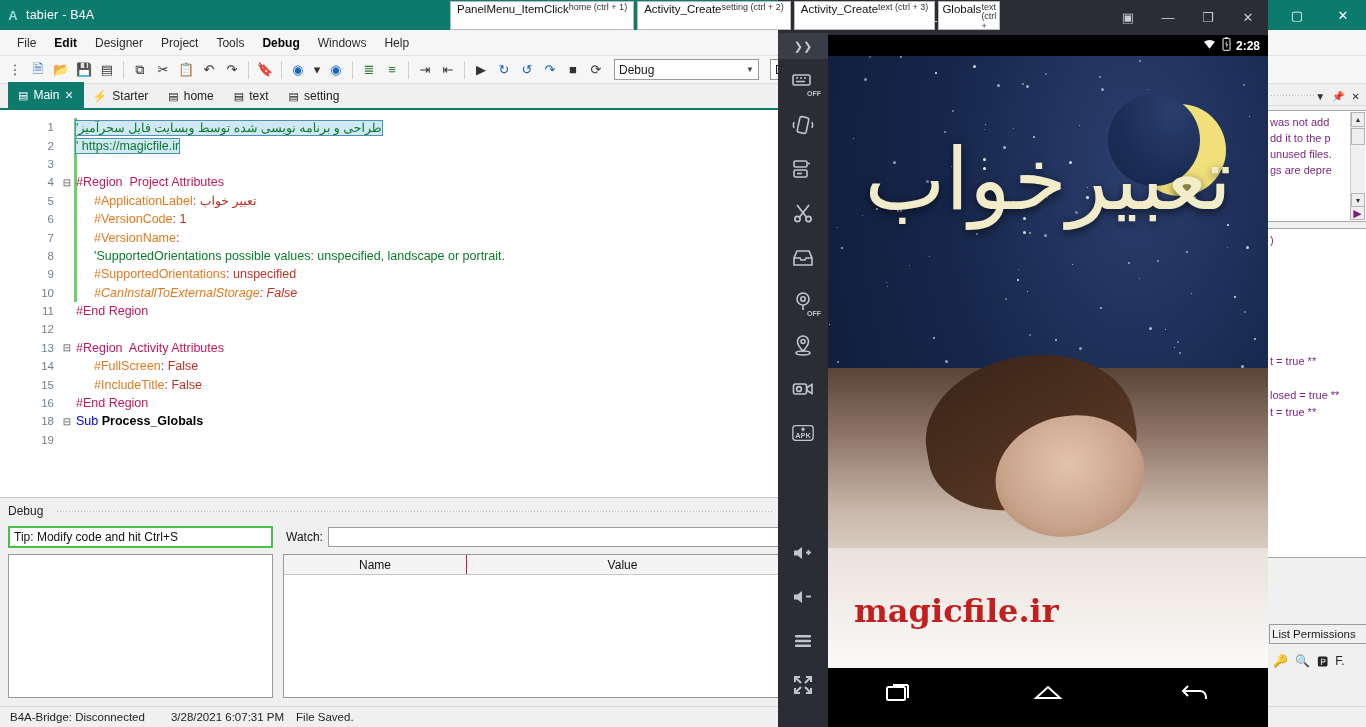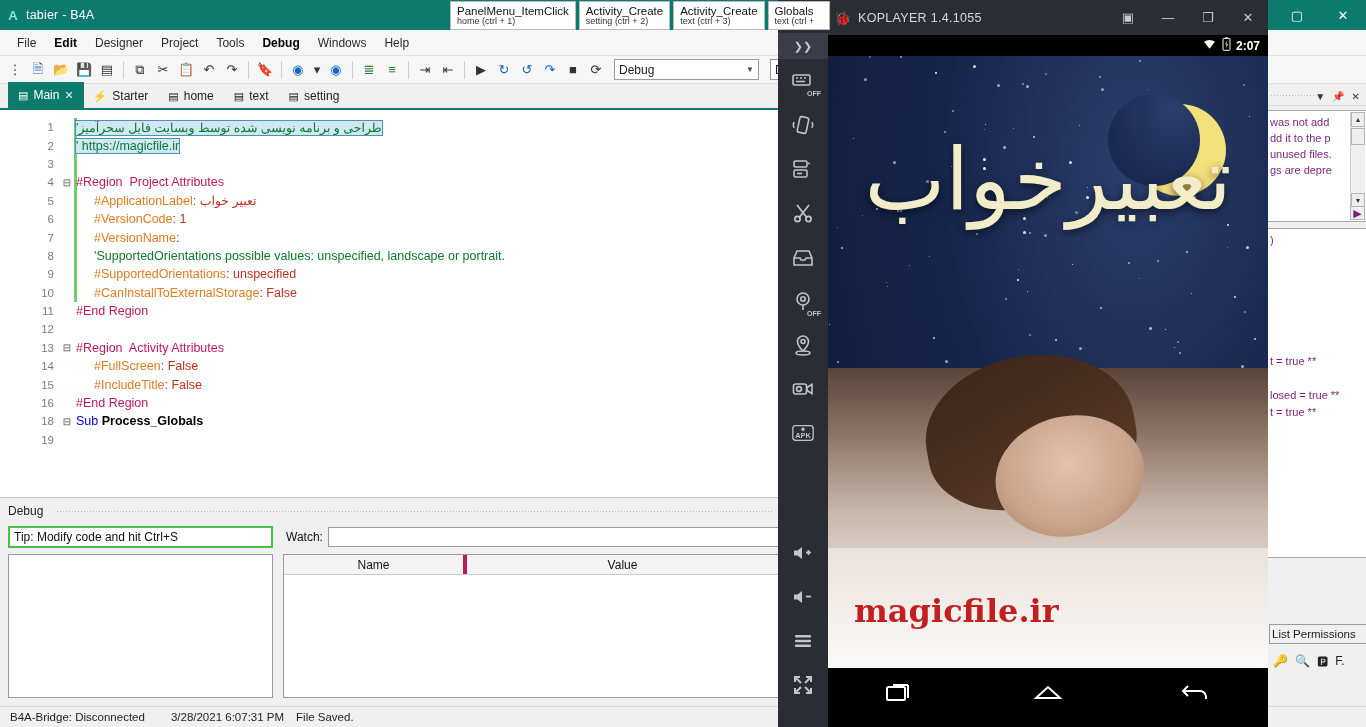--- a/index.html
+++ b/index.html
@@ -15,21 +15,21 @@
   .b4a-title .tlogo { width:26px; text-align:center; color:#8ce0d4; font-weight:bold; font-size:13px; }
   .b4a-title .ttext { font-size:12.5px; letter-spacing:.2px; }
 
   .winbtns { position:absolute; right:0; top:0; height:30px; display:flex; }
   .winbtns div { width:46px; height:30px; display:flex; align-items:center; justify-content:center;
     color:#fff; font-size:13px; }
 
   
   .jump-tabs { position:absolute; left:450px; top:1px; display:flex; gap:3px; z-index:6; }
   .jtab { background:#fff; border:1px solid #b9b9b9; height:29px; padding:1px 6px 0 6px;
-    display:flex; flex-direction:column; justify-content:center; line-height:1.05; }
+    display:flex; flex-direction:row; justify-content:center; line-height:1.05; }
   .jtab .t1 { font-size:11.5px; color:#111; }
   .jtab .t2 { font-size:9px; color:#333; }
   .jtab.partial { width:62px; overflow:hidden; }
 
   .menubar { position:absolute; left:0; top:30px; width:1366px; height:26px;
     background:#f6f6f6; border-bottom:1px solid #e3e3e3; display:flex; align-items:center; padding-left:8px; }
   .menubar span { padding:3px 9px; font-size:12px; color:#2b2b2b; }
   .menubar span.on { font-weight:bold; color:#000; }
 
   .toolbar { position:absolute; left:0; top:56px; width:1366px; height:28px;
@@ -76,21 +76,21 @@
   .dbg-dots { position:absolute; left:56px; top:10px; right:6px; height:4px;
     background-image:radial-gradient(#bbb 1px, transparent 1px); background-size:3px 3px; }
   .tipbox { position:absolute; left:8px; top:26px; width:265px; height:22px; background:#fff;
     border:2px solid #49c04a; font-size:12px; display:flex; align-items:center; padding-left:4px; color:#111; }
   .watchlabel { position:absolute; left:286px; top:30px; font-size:12px; color:#111; }
   .watchinput { position:absolute; left:328px; top:27px; width:451px; height:20px; background:#fff; border:1px solid #9a9a9a; }
   .leftlist { position:absolute; left:8px; top:54px; width:265px; height:144px; background:#fff; border:1px solid #9a9a9a; }
   .grid { position:absolute; left:283px; top:54px; width:496px; height:144px; background:#fff; border:1px solid #9a9a9a; }
   .gridhead { display:flex; height:20px; background:#f4f4f4; border-bottom:1px solid #c8c8c8; }
   .gridhead div { font-size:12px; display:flex; align-items:center; justify-content:center; color:#111; }
-  .gh-name { width:183px; border-right:4px solid #be185d; }
+  .gh-name { width:183px; border-right:1px solid #be185d; }
   .gh-val { flex:1; }
 
   .statusbar { position:absolute; left:0; top:706px; width:1366px; height:21px;
     background:#f0f0f0; border-top:1px solid #d8d8d8; display:flex; align-items:center; font-size:11.5px; color:#222; }
   .statusbar .s1 { margin-left:10px; }
   .statusbar .s2 { margin-left:26px; }
   .statusbar .s3 { margin-left:12px; }
 
   
   .rpanel { position:absolute; left:1266px; top:88px; width:100px; height:618px;
@@ -280,21 +280,21 @@
       <div class="codearea" id="codearea">
           <div class="cline"><span class="ln">1</span><span class="marker"></span><span class="code" style="padding-left: 4px;"><span class="k-green sel">'طراحی و برنامه نویسی شده توسط وبسایت فایل سحرآمیز</span></span></div>
           <div class="cline"><span class="ln">2</span><span class="marker"></span><span class="code" style="padding-left: 4px;"><span class="k-green sel">' https://magicfile.ir</span></span></div>
           <div class="cline"><span class="ln">3</span><span class="marker"></span><span class="code" style="padding-left: 4px;"></span></div>
           <div class="cline"><span class="ln">4</span><span class="marker">⊟</span><span class="code" style="padding-left: 4px;"><span class="k-black">#Region  Project Attributes</span></span></div>
           <div class="cline"><span class="ln">5</span><span class="marker"></span><span class="code" style="padding-left: 22px;"><span class="k-orange">#ApplicationLabel</span><span class="k-red">: تعبیر خواب</span></span></div>
           <div class="cline"><span class="ln">6</span><span class="marker"></span><span class="code" style="padding-left: 22px;"><span class="k-orange">#VersionCode</span><span class="k-black">: </span><span class="k-red">1</span></span></div>
           <div class="cline"><span class="ln">7</span><span class="marker"></span><span class="code" style="padding-left: 22px;"><span class="k-orange">#VersionName</span><span class="k-black">:</span></span></div>
           <div class="cline"><span class="ln">8</span><span class="marker"></span><span class="code" style="padding-left: 22px;"><span class="k-green">'SupportedOrientations possible values: unspecified, landscape or portrait.</span></span></div>
           <div class="cline"><span class="ln">9</span><span class="marker"></span><span class="code" style="padding-left: 22px;"><span class="k-orange">#SupportedOrientations</span><span class="k-black">: </span><span class="k-red">unspecified</span></span></div>
-          <div class="cline"><span class="ln">10</span><span class="marker"></span><span class="code" style="padding-left: 22px;"><span class="k-orange">#CanInstallToExternalStorage</span><span class="k-black">: </span><span class="k-red">False</span></span></div>
+          <div class="cline"><span class="ln">10</span><span class="marker"></span><span class="code" style="padding-left: 22px; font-style: italic;"><span class="k-orange">#CanInstallToExternalStorage</span><span class="k-black">: </span><span class="k-red">False</span></span></div>
           <div class="cline"><span class="ln">11</span><span class="marker"></span><span class="code" style="padding-left: 4px;"><span class="k-black">#End Region</span></span></div>
           <div class="cline"><span class="ln">12</span><span class="marker"></span><span class="code" style="padding-left: 4px;"></span></div>
           <div class="cline"><span class="ln">13</span><span class="marker">⊟</span><span class="code" style="padding-left: 4px;"><span class="k-black">#Region  Activity Attributes</span></span></div>
           <div class="cline"><span class="ln">14</span><span class="marker"></span><span class="code" style="padding-left: 22px;"><span class="k-orange">#FullScreen</span><span class="k-black">: </span><span class="k-red">False</span></span></div>
           <div class="cline"><span class="ln">15</span><span class="marker"></span><span class="code" style="padding-left: 22px;"><span class="k-orange">#IncludeTitle</span><span class="k-black">: </span><span class="k-red">False</span></span></div>
           <div class="cline"><span class="ln">16</span><span class="marker"></span><span class="code" style="padding-left: 4px;"><span class="k-black">#End Region</span></span></div>
           <div class="cline"><span class="ln">18</span><span class="marker">⊟</span><span class="code" style="padding-left: 4px;"><span class="k-blue">Sub </span><span class="k-bold">Process_Globals</span></span></div>
           <div class="cline"><span class="ln">19</span><span class="marker"></span></div>
         </div>
 
@@ -474,21 +474,21 @@
               <path d="M12 20l10-13a16 16 0 00-20 0z"></path>
             </svg>
         </span>
         <span>
           <svg width="9" height="14" viewBox="0 0 12 20" fill="none" stroke="#fff" stroke-width="1.4">
             <rect x="1" y="2" width="10" height="17" rx="1"></rect>
               <path d="M4.5 1h3"></path>
             <path d="M6.5 5l-2.2 5.5H6L5.5 16l2.6-6H6z" fill="#fff" stroke="none"></path>
             </svg>
         </span>
-        <span>2:07</span>
+        <span>2:28</span>
       </div>
 
       <div class="ko-app">
         <div class="stars" id="stars">
             <div class="star" style="left: 49.0415%; top: 29.1611%; width: 3px; height: 3px; opacity: 0.5;"></div>
             <div class="star" style="left: 44.321%; top: 26.3319%; width: 3px; height: 3px; opacity: 0.88;"></div>
             <div class="star" style="left: 58.942%; top: 21.3628%; width: 1px; height: 1px; opacity: 0.74;"></div>
             <div class="star" style="left: 7.65818%; top: 25.9247%; width: 1px; height: 1px; opacity: 0.44;"></div>
             <div class="star" style="left: 56.04%; top: 25.3373%; width: 3px; height: 3px; opacity: 0.38;"></div>
             <div class="star" style="left: 93.912%; top: 50.4341%; width: 3px; height: 3px; opacity: 0.62;"></div>

